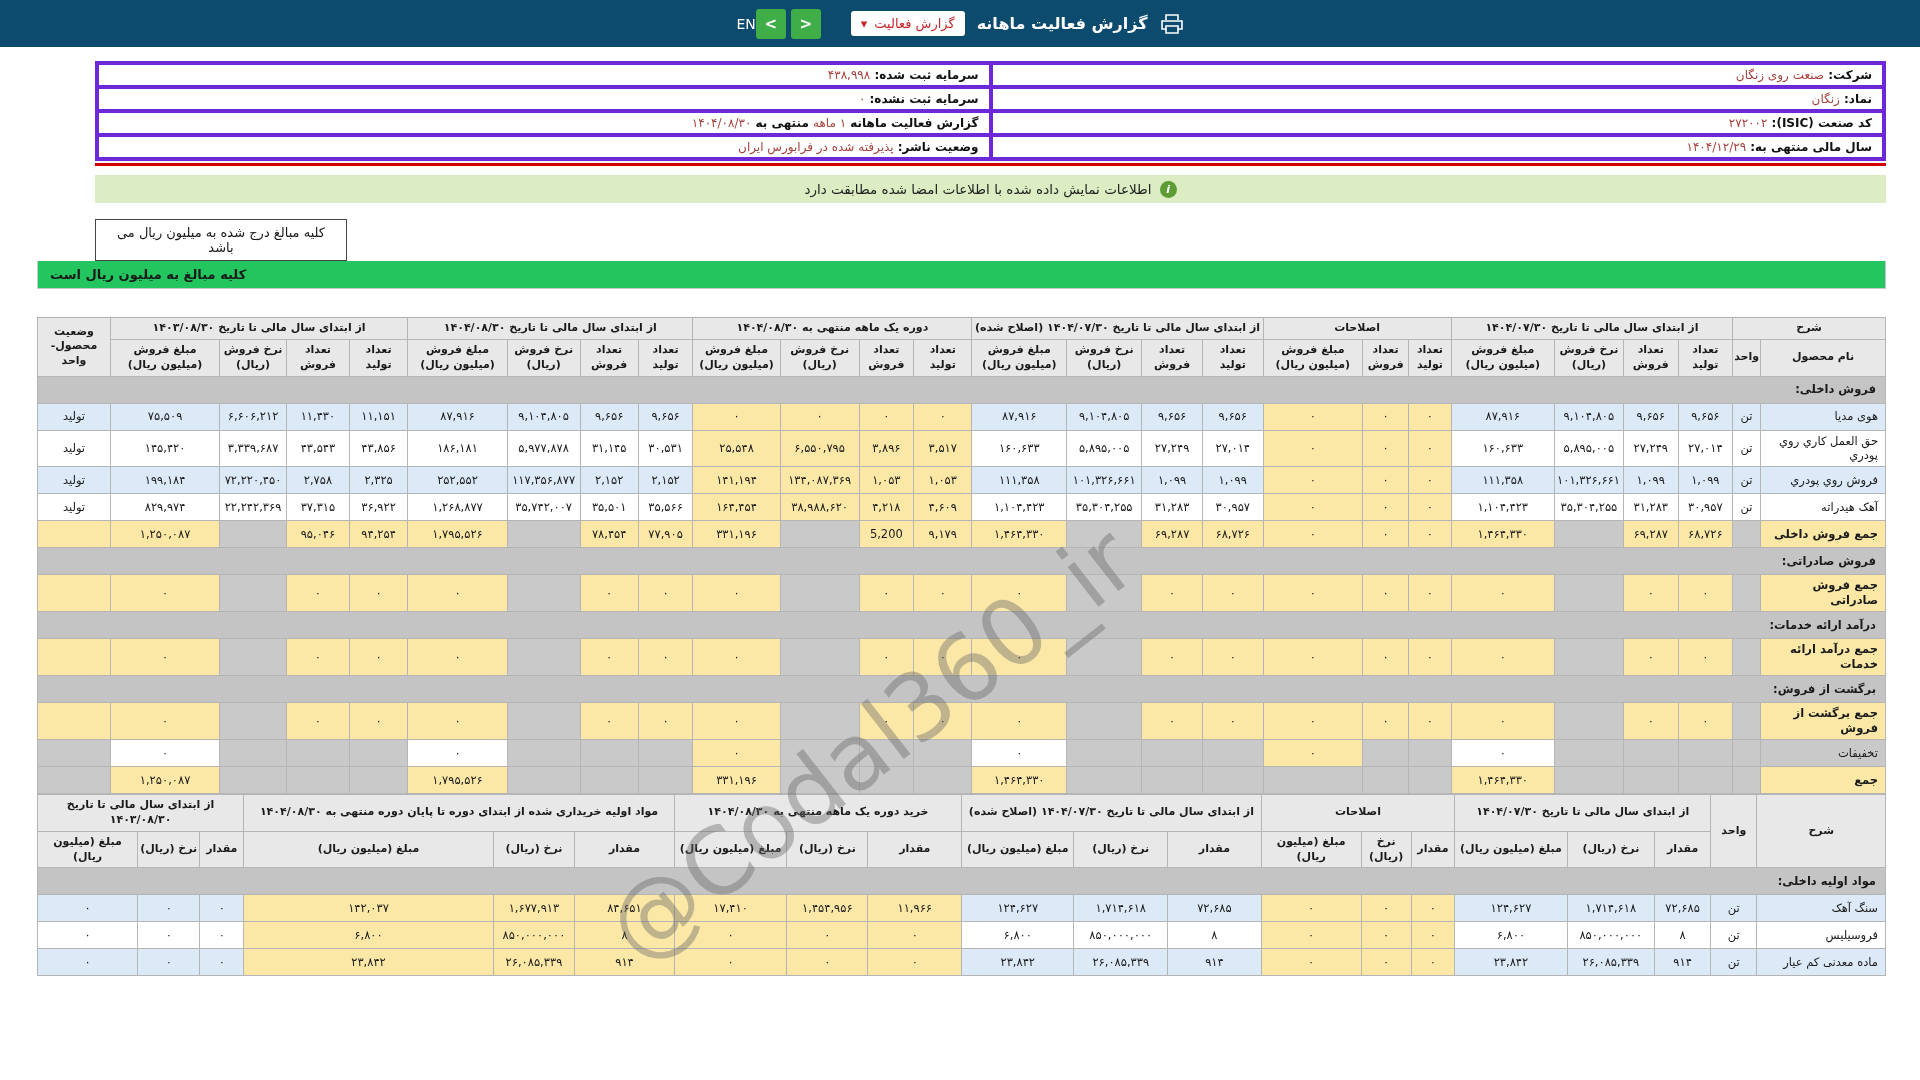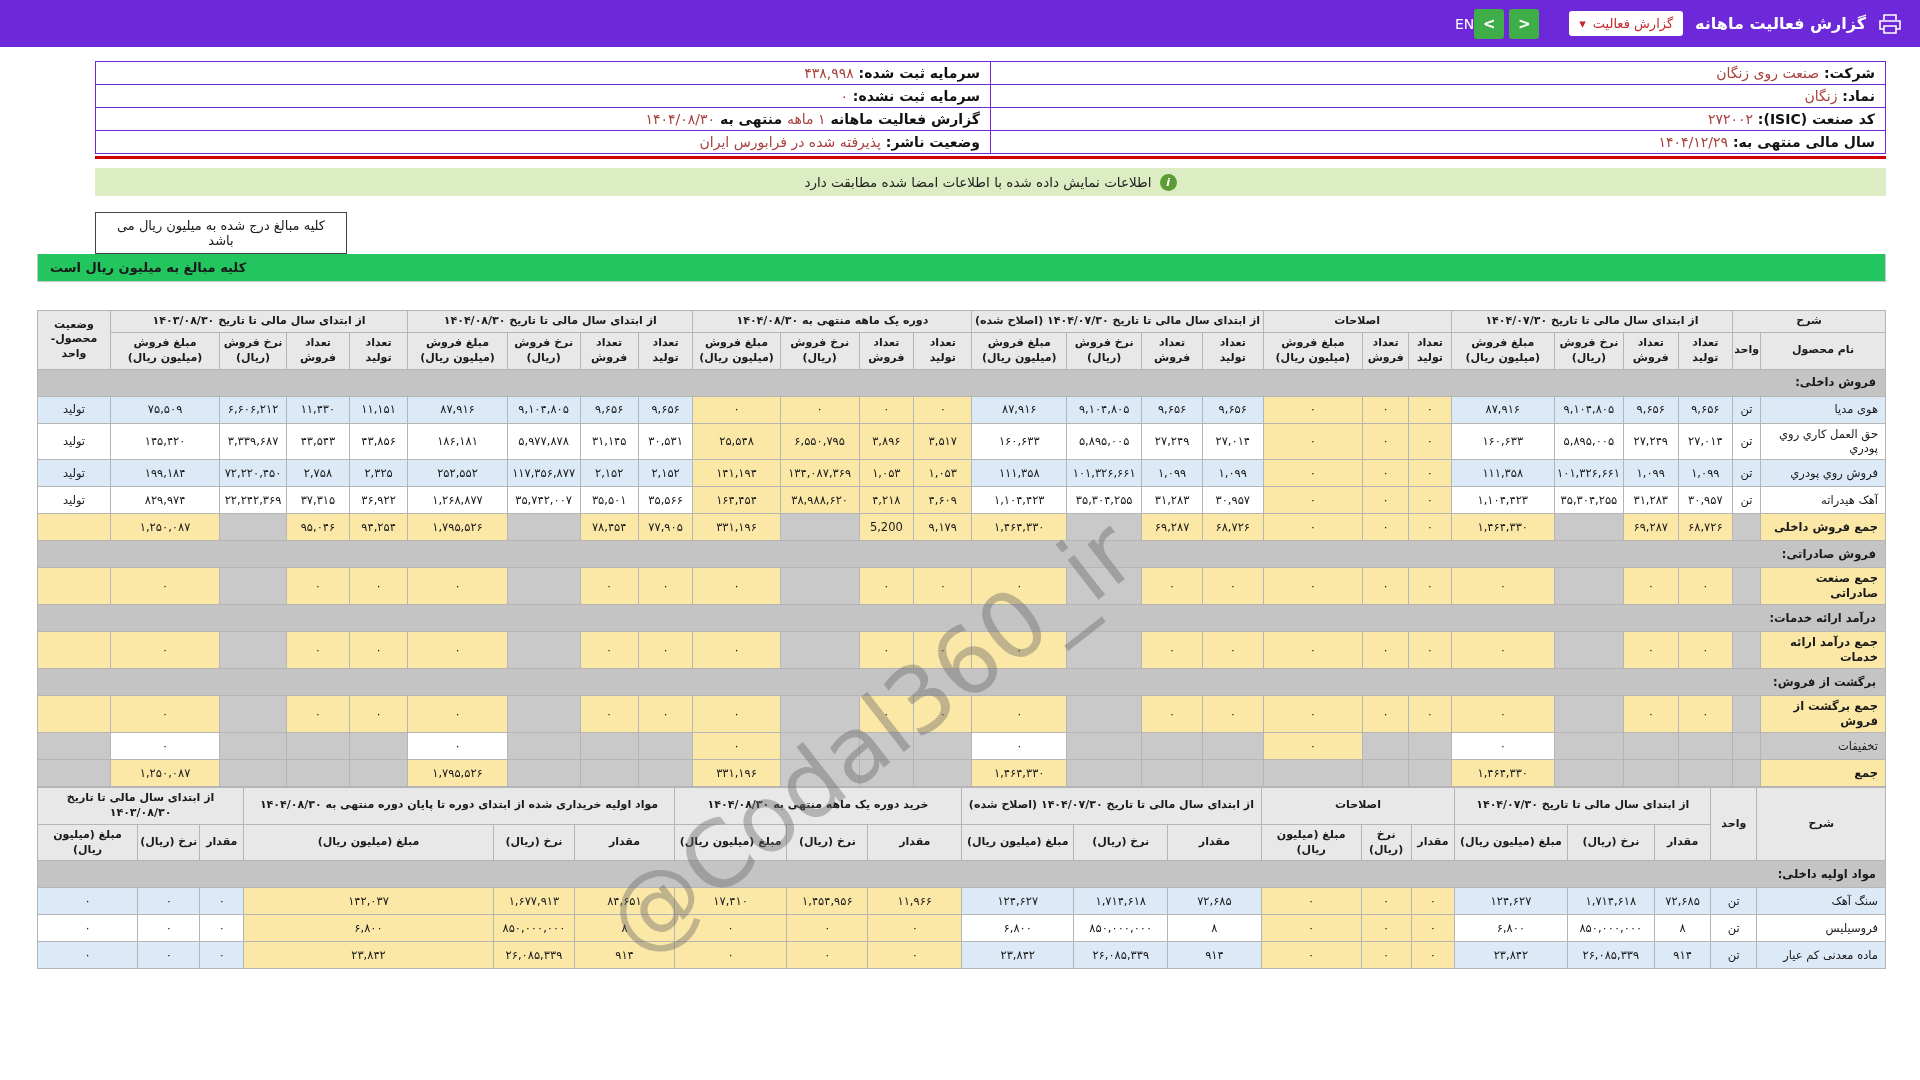--- a/index.html
+++ b/index.html
@@ -1,32 +1,32 @@
 <!DOCTYPE html>
 <html><head>
 <meta charset="utf-8">
 <style>
   html,body{margin:0;padding:0;}
   body{width:1920px;height:1080px;overflow:hidden;background:#fff;font-family:"DejaVu Sans",sans-serif;color:#1a1a1a;position:relative;}
 
   
-  .topbar{height:47px;background:#6d28d9;display:flex;align-items:center;justify-content:flex-end;padding:0 18px;box-sizing:border-box;}
+  .topbar{height:47px;background:#0c4a6e;display:flex;align-items:center;justify-content:center;padding:0 18px;box-sizing:border-box;}
   .tb-lang{color:#fff;font-size:14px;cursor:pointer;}
   .tb-right{display:flex;align-items:center;gap:12px;}
   .tb-nav{display:flex;gap:5px;margin-right:18px;}
   .tb-nav-btn{width:30px;height:30px;background:#3fae49;color:#fff;border:none;border-radius:3px;font-weight:bold;font-size:15px;display:flex;align-items:center;justify-content:center;cursor:pointer;font-family:"DejaVu Sans",sans-serif;}
   .tb-select{background:#fff;border-radius:3px;padding:5px 10px;display:flex;align-items:center;gap:7px;cursor:pointer;}
   .tb-select span{color:#c5262b;font-size:13px;}
   .tb-title{color:#fff;font-size:16px;font-weight:bold;}
   .tb-icon{display:flex;align-items:center;cursor:pointer;}
 
   
   .co-wrap{margin:14px 34px 0 95px;}
   .co-table{width:100%;border-collapse:collapse;}
-  .co-table td{border:1px solid #6d28d9;padding:3px 10px;font-size:14px;width:50%;margin-top:40px;}
+  .co-table td{border:4px solid #6d28d9;padding:3px 10px;font-size:12px;width:50%;margin-top:40px;}
   .co-lbl{font-weight:bold;color:#111;}
   .co-val{color:#a8403c;}
   .redline{height:3px;background:#d40000;margin:2px 34px 0 95px;}
   .greenbar{margin:9px 34px 0 95px;background:#dcedc3;height:28px;display:flex;align-items:center;justify-content:center;gap:8px;font-size:13.5px;color:#222;}
   .info-ic{width:17px;height:17px;border-radius:50%;background:#5d9b34;color:#fff;font-size:11px;font-weight:bold;font-style:italic;display:flex;align-items:center;justify-content:center;flex:0 0 auto;}
   .amount-note{margin:16px 0 0 95px;width:252px;border:1px solid #444;padding:5px 8px;font-size:13px;text-align:center;box-sizing:border-box;}
 
   
   .report-area{margin:0 34px 0 37px;position:relative;}
   .band{margin-top:64px;background:#1b9bd7;color:#fff;font-weight:bold;font-size:14px;padding:5px 12px;text-align:right;}
@@ -319,21 +319,21 @@
             <td class="num c-y">۹۴,۲۵۴</td>
             <td class="num c-y">۹۵,۰۴۶</td>
             <td class="num c-g"></td>
             <td class="num c-y">۱,۲۵۰,۰۸۷</td>
             <td class="cen c-y"></td>
           </tr>
           <tr>
             <td class="sec" colspan="26">فروش صادراتی:</td>
           </tr>
           <tr>
-            <td class="lab c-y fw">جمع صنعت صادراتی</td>
+            <td class="lab c-y fw">جمع فروش صادراتی</td>
             <td class="cen c-g"></td>
             <td class="num c-y">۰</td>
             <td class="num c-y">۰</td>
             <td class="num c-g"></td>
             <td class="num c-y">۰</td>
             <td class="num c-y">۰</td>
             <td class="num c-y">۰</td>
             <td class="num c-y">۰</td>
             <td class="num c-y">۰</td>
             <td class="num c-y">۰</td>

